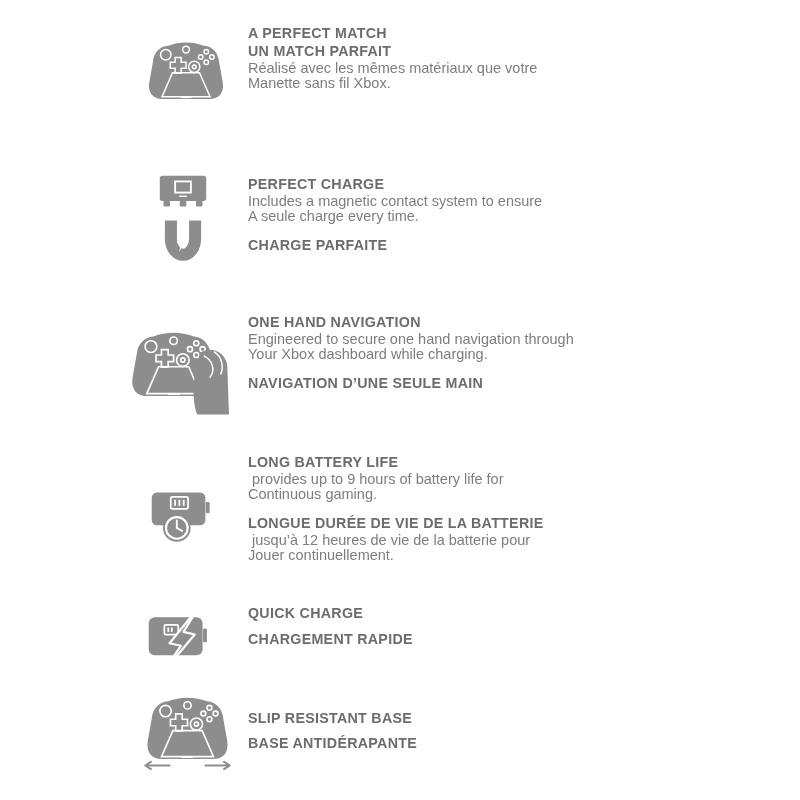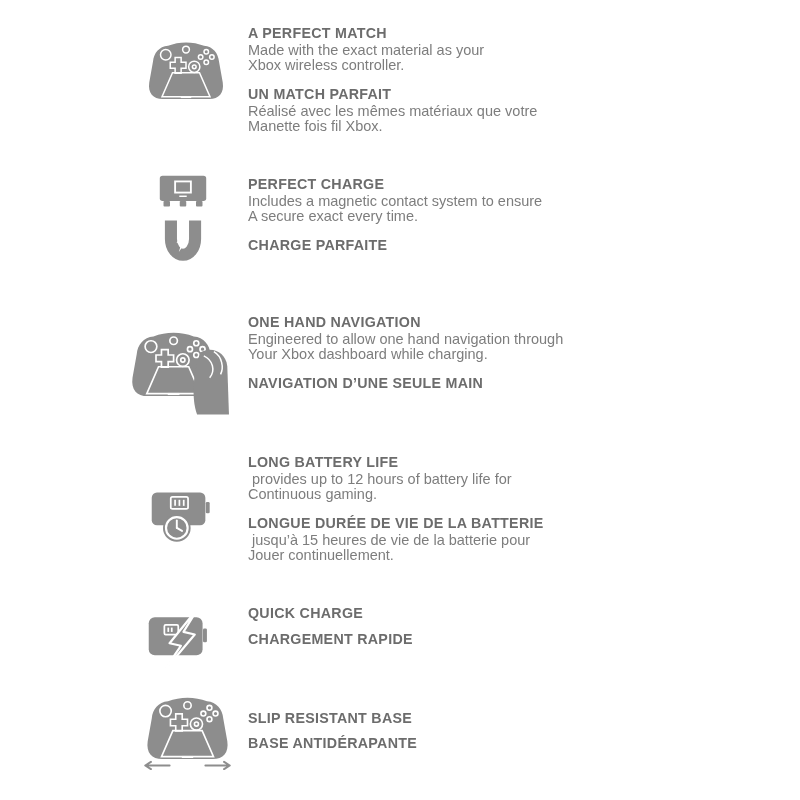--- a/index.html
+++ b/index.html
@@ -59,25 +59,23 @@
 <div class="canvas">
 
   <div class="section s1">
     <span class="icon">
       <svg viewBox="0 0 104 88">
           <use href="#ctrl"></use>
         </svg>
     </span>
     <div class="txt">
       <h3>A PERFECT MATCH</h3>
-      <p>Made with the exact material as your
-Xbox wireless controller.</p>
       <h3>UN MATCH PARFAIT</h3>
       <p>Réalisé avec les mêmes matériaux que votre
-Manette fois fil Xbox.</p>
+Manette sans fil Xbox.</p>
     </div>
   </div>
 
   <div class="section s2">
     <span class="icon">
       <svg viewBox="0 0 56 100">
         <rect x="3" y="2" width="50" height="27" rx="3" fill="currentColor"></rect>
         <rect x="19.5" y="8" width="17" height="12" fill="none" stroke="#ffffff" stroke-width="2"></rect>
         <line x1="24" y1="24" x2="32" y2="24" stroke="#ffffff" stroke-width="1.6"></line>
         <g fill="currentColor">
@@ -85,39 +83,39 @@
           <rect x="24.5" y="29" width="7" height="6" rx="1"></rect>
           <rect x="42" y="29" width="7" height="6" rx="1"></rect>
         </g>
         <path d="M15,50 L15,70 A13,17 0 0 0 41,70 L41,50" fill="none" stroke="currentColor" stroke-width="13"></path>
         <polygon points="31,60 21,74 26.5,74 23.5,84 34,69 28.5,69" fill="#ffffff"></polygon>
       </svg>
     </span>
     <div class="txt">
       <h3>PERFECT CHARGE</h3>
       <p>Includes a magnetic contact system to ensure
-A secure exact every time.</p>
+A seule charge every time.</p>
       <h3>CHARGE PARFAITE</h3>
     </div>
   </div>
 
   <div class="section s3">
     <span class="icon">
       <svg viewBox="0 0 124 102">
         <use href="#ctrl"></use>
         <path d="M84,28 C98,20 114,28 116,44 L118,102 L80,102 C73,83 75,52 84,28 Z" fill="currentColor"></path>
         <g fill="none" stroke="#ffffff" stroke-width="1.8">
           <path d="M88,32 C99,37 102,50 95,58"></path>
           <path d="M100,27 C110,33 112,46 108,54"></path>
         </g>
       </svg>
     </span>
     <div class="txt">
       <h3>ONE HAND NAVIGATION</h3>
-      <p>Engineered to allow one hand navigation through
+      <p>Engineered to secure one hand navigation through
 Your Xbox dashboard while charging.</p>
       <h3>NAVIGATION D’UNE SEULE MAIN</h3>
     </div>
   </div>
 
   <div class="section s4">
     <span class="icon">
       <svg viewBox="0 0 74 64">
         <rect x="2" y="4" width="62" height="38" rx="6" fill="currentColor"></rect>
         <rect x="64.5" y="15" width="4.5" height="13" rx="1.5" fill="currentColor"></rect>
@@ -130,24 +128,24 @@
         <circle cx="31" cy="45" r="16" fill="currentColor"></circle>
         <circle cx="31" cy="45" r="12.5" fill="none" stroke="#ffffff" stroke-width="2.5"></circle>
         <g stroke="#ffffff" stroke-width="2.2" stroke-linecap="round">
           <line x1="31" y1="45" x2="31" y2="36.5"></line>
           <line x1="31" y1="45" x2="37" y2="48.5"></line>
         </g>
       </svg>
     </span>
     <div class="txt">
       <h3>LONG BATTERY LIFE</h3>
-      <p> provides up to 12 hours of battery life for
+      <p> provides up to 9 hours of battery life for
 Continuous gaming.</p>
       <h3>LONGUE DURÉE DE VIE DE LA BATTERIE</h3>
-      <p> jusqu’à 15 heures de vie de la batterie pour
+      <p> jusqu’à 12 heures de vie de la batterie pour
 Jouer continuellement.</p>
     </div>
   </div>
 
   <div class="section s5">
     <span class="icon">
       <svg viewBox="0 0 76 80">
         <rect x="2" y="14" width="62" height="44" rx="7" fill="currentColor"></rect>
         <rect x="64.5" y="27" width="4.5" height="16" rx="1.5" fill="currentColor"></rect>
         <g stroke="#ffffff" stroke-width="2" fill="none">

